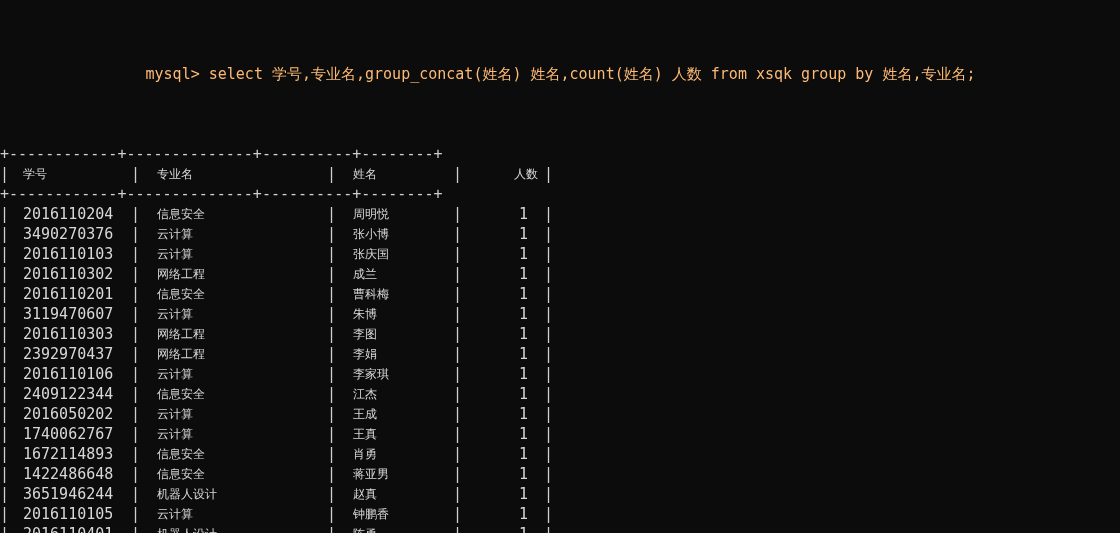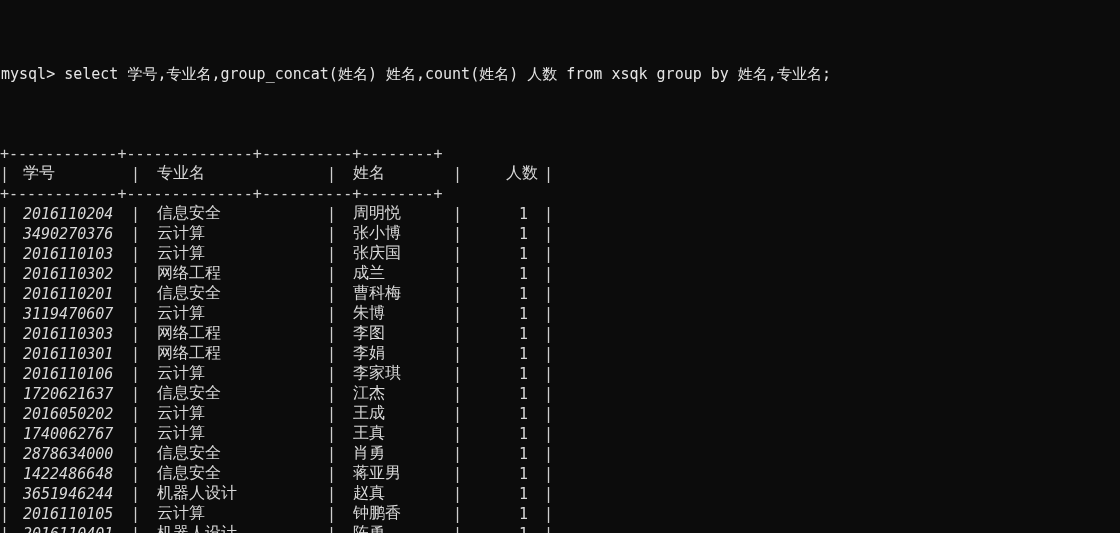--- a/index.html
+++ b/index.html
@@ -25,21 +25,22 @@
     box-sizing: border-box;
     white-space: pre;
   }
   .line {
     height: 20px;
     line-height: 20px;
     padding-left: 1px;
     letter-spacing: 0;
   }
   .prompt-line {
-    color: #e5e5e5;
+    color: #fdba74;
+    text-align: center;
   }
 
   
   .result-table {
     border-collapse: collapse;
     table-layout: fixed;
     margin: 0;
     padding: 0;
     font-family: "DejaVu Sans Mono", "Liberation Mono", monospace;
     font-size: 15px;
@@ -74,37 +75,36 @@
   }
   .cell-text.num {
     text-align: right;
   }
   .hdr .cell-text.num {
     text-align: right;
   }
   
   .cell-text.id {
     padding-left: 13px;
-    font-style: italic;
   }
   .hdr .cell-text {
     padding-left: 13px;
   }
   .hdr .cell-text.zy, .hdr .cell-text.xm, .hdr .cell-text.rs {
     padding-left: 16px;
   }
   .cell-text.zy, .cell-text.xm {
     padding-left: 16px;
   }
   .cell-text.rs {
     padding-right: 16px;
   }
   .cjk {
-    font-family: Liberation Mono, monospace;
-    font-size: 16px;
+    font-family: Liberation Sans, sans-serif;
+    font-size: 12px;
   }
   .rulerow td {
     color: #cfcfcf;
     height: 20px;
     line-height: 20px;
   }
 </style>
 </head>
 <body>
 
@@ -214,21 +214,21 @@
         <td class="c-zy"><span class="cell-text zy cjk">网络工程</span></td>
         <td class="bar">|</td>
         <td class="c-xm"><span class="cell-text xm cjk">李图</span></td>
         <td class="bar">|</td>
         <td class="c-rs"><span class="cell-text num rs">1</span></td>
         <td class="bar">|</td>
       </tr>
 
       <tr>
         <td class="bar">|</td>
-        <td class="c-xh"><span class="cell-text id">2016110301</span></td>
+        <td class="c-xh"><span class="cell-text id">2392970437</span></td>
         <td class="bar">|</td>
         <td class="c-zy"><span class="cell-text zy cjk">网络工程</span></td>
         <td class="bar">|</td>
         <td class="c-xm"><span class="cell-text xm cjk">李娟</span></td>
         <td class="bar">|</td>
         <td class="c-rs"><span class="cell-text num rs">1</span></td>
         <td class="bar">|</td>
       </tr>
 
       <tr>
@@ -238,21 +238,21 @@
         <td class="c-zy"><span class="cell-text zy cjk">云计算</span></td>
         <td class="bar">|</td>
         <td class="c-xm"><span class="cell-text xm cjk">李家琪</span></td>
         <td class="bar">|</td>
         <td class="c-rs"><span class="cell-text num rs">1</span></td>
         <td class="bar">|</td>
       </tr>
 
       <tr>
         <td class="bar">|</td>
-        <td class="c-xh"><span class="cell-text id">1720621637</span></td>
+        <td class="c-xh"><span class="cell-text id">2409122344</span></td>
         <td class="bar">|</td>
         <td class="c-zy"><span class="cell-text zy cjk">信息安全</span></td>
         <td class="bar">|</td>
         <td class="c-xm"><span class="cell-text xm cjk">江杰</span></td>
         <td class="bar">|</td>
         <td class="c-rs"><span class="cell-text num rs">1</span></td>
         <td class="bar">|</td>
       </tr>
 
       <tr>
@@ -274,21 +274,21 @@
         <td class="c-zy"><span class="cell-text zy cjk">云计算</span></td>
         <td class="bar">|</td>
         <td class="c-xm"><span class="cell-text xm cjk">王真</span></td>
         <td class="bar">|</td>
         <td class="c-rs"><span class="cell-text num rs">1</span></td>
         <td class="bar">|</td>
       </tr>
 
       <tr>
         <td class="bar">|</td>
-        <td class="c-xh"><span class="cell-text id">2878634000</span></td>
+        <td class="c-xh"><span class="cell-text id">1672114893</span></td>
         <td class="bar">|</td>
         <td class="c-zy"><span class="cell-text zy cjk">信息安全</span></td>
         <td class="bar">|</td>
         <td class="c-xm"><span class="cell-text xm cjk">肖勇</span></td>
         <td class="bar">|</td>
         <td class="c-rs"><span class="cell-text num rs">1</span></td>
         <td class="bar">|</td>
       </tr>
 
       <tr>

